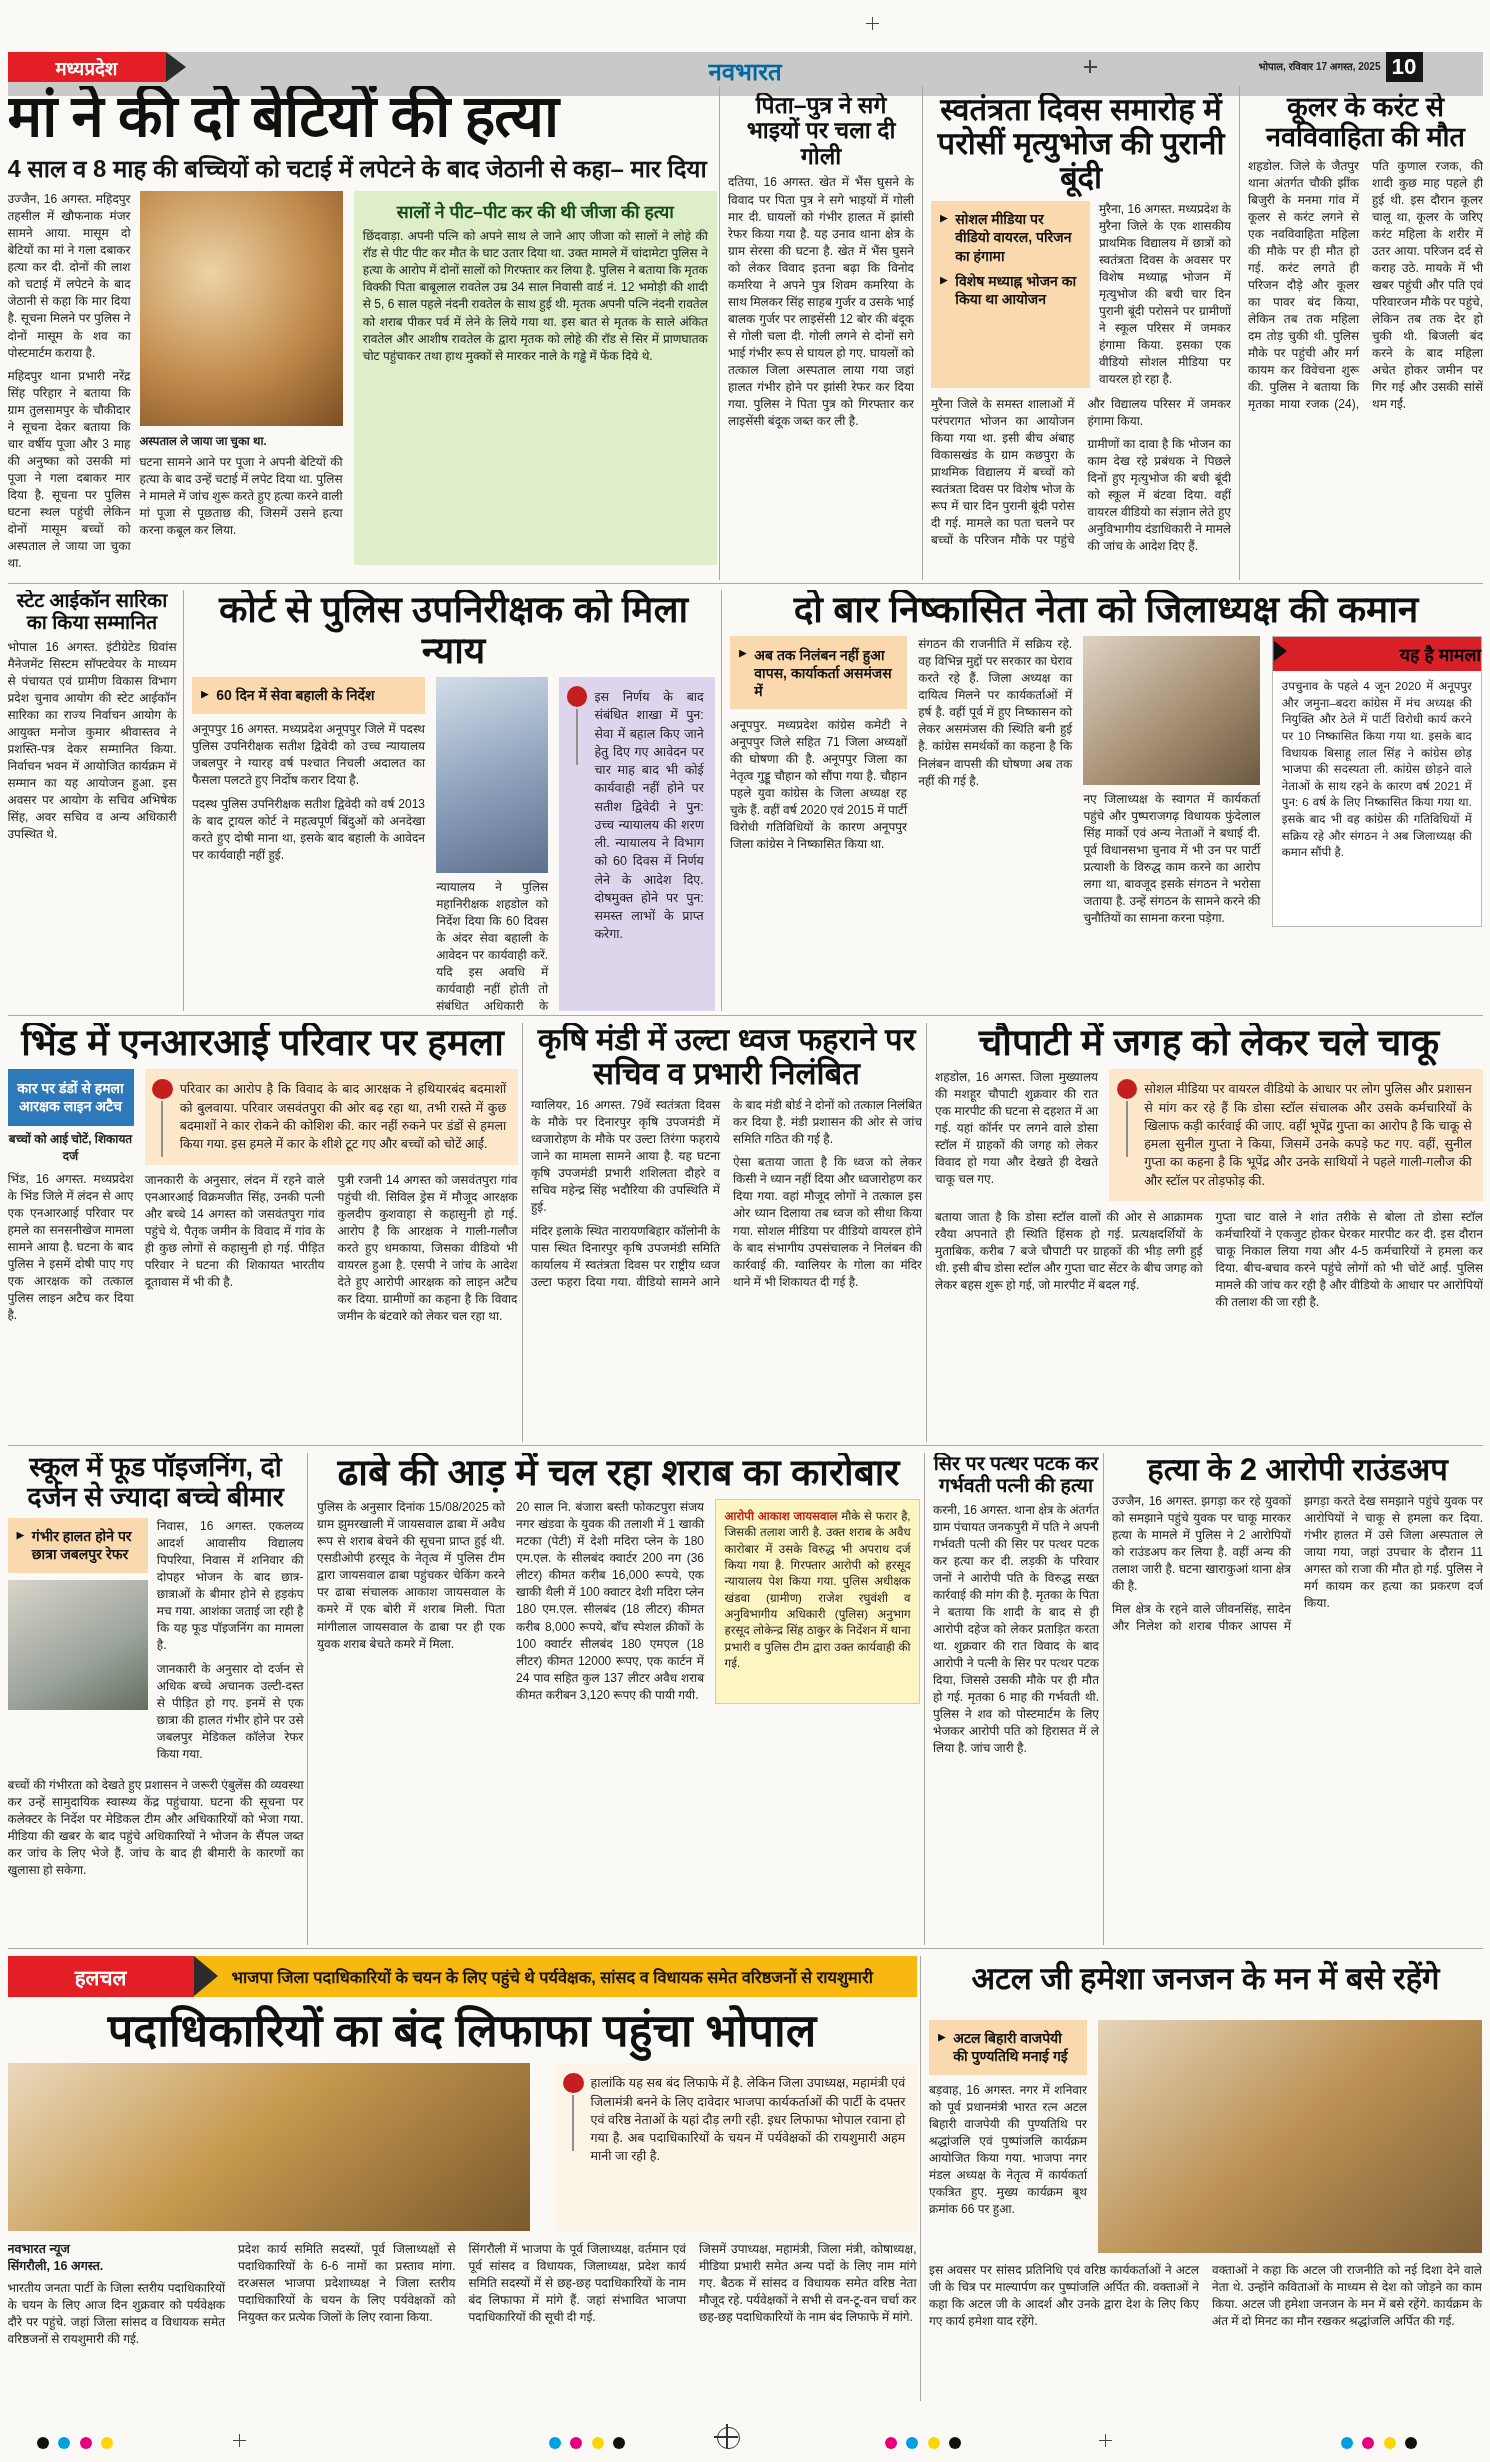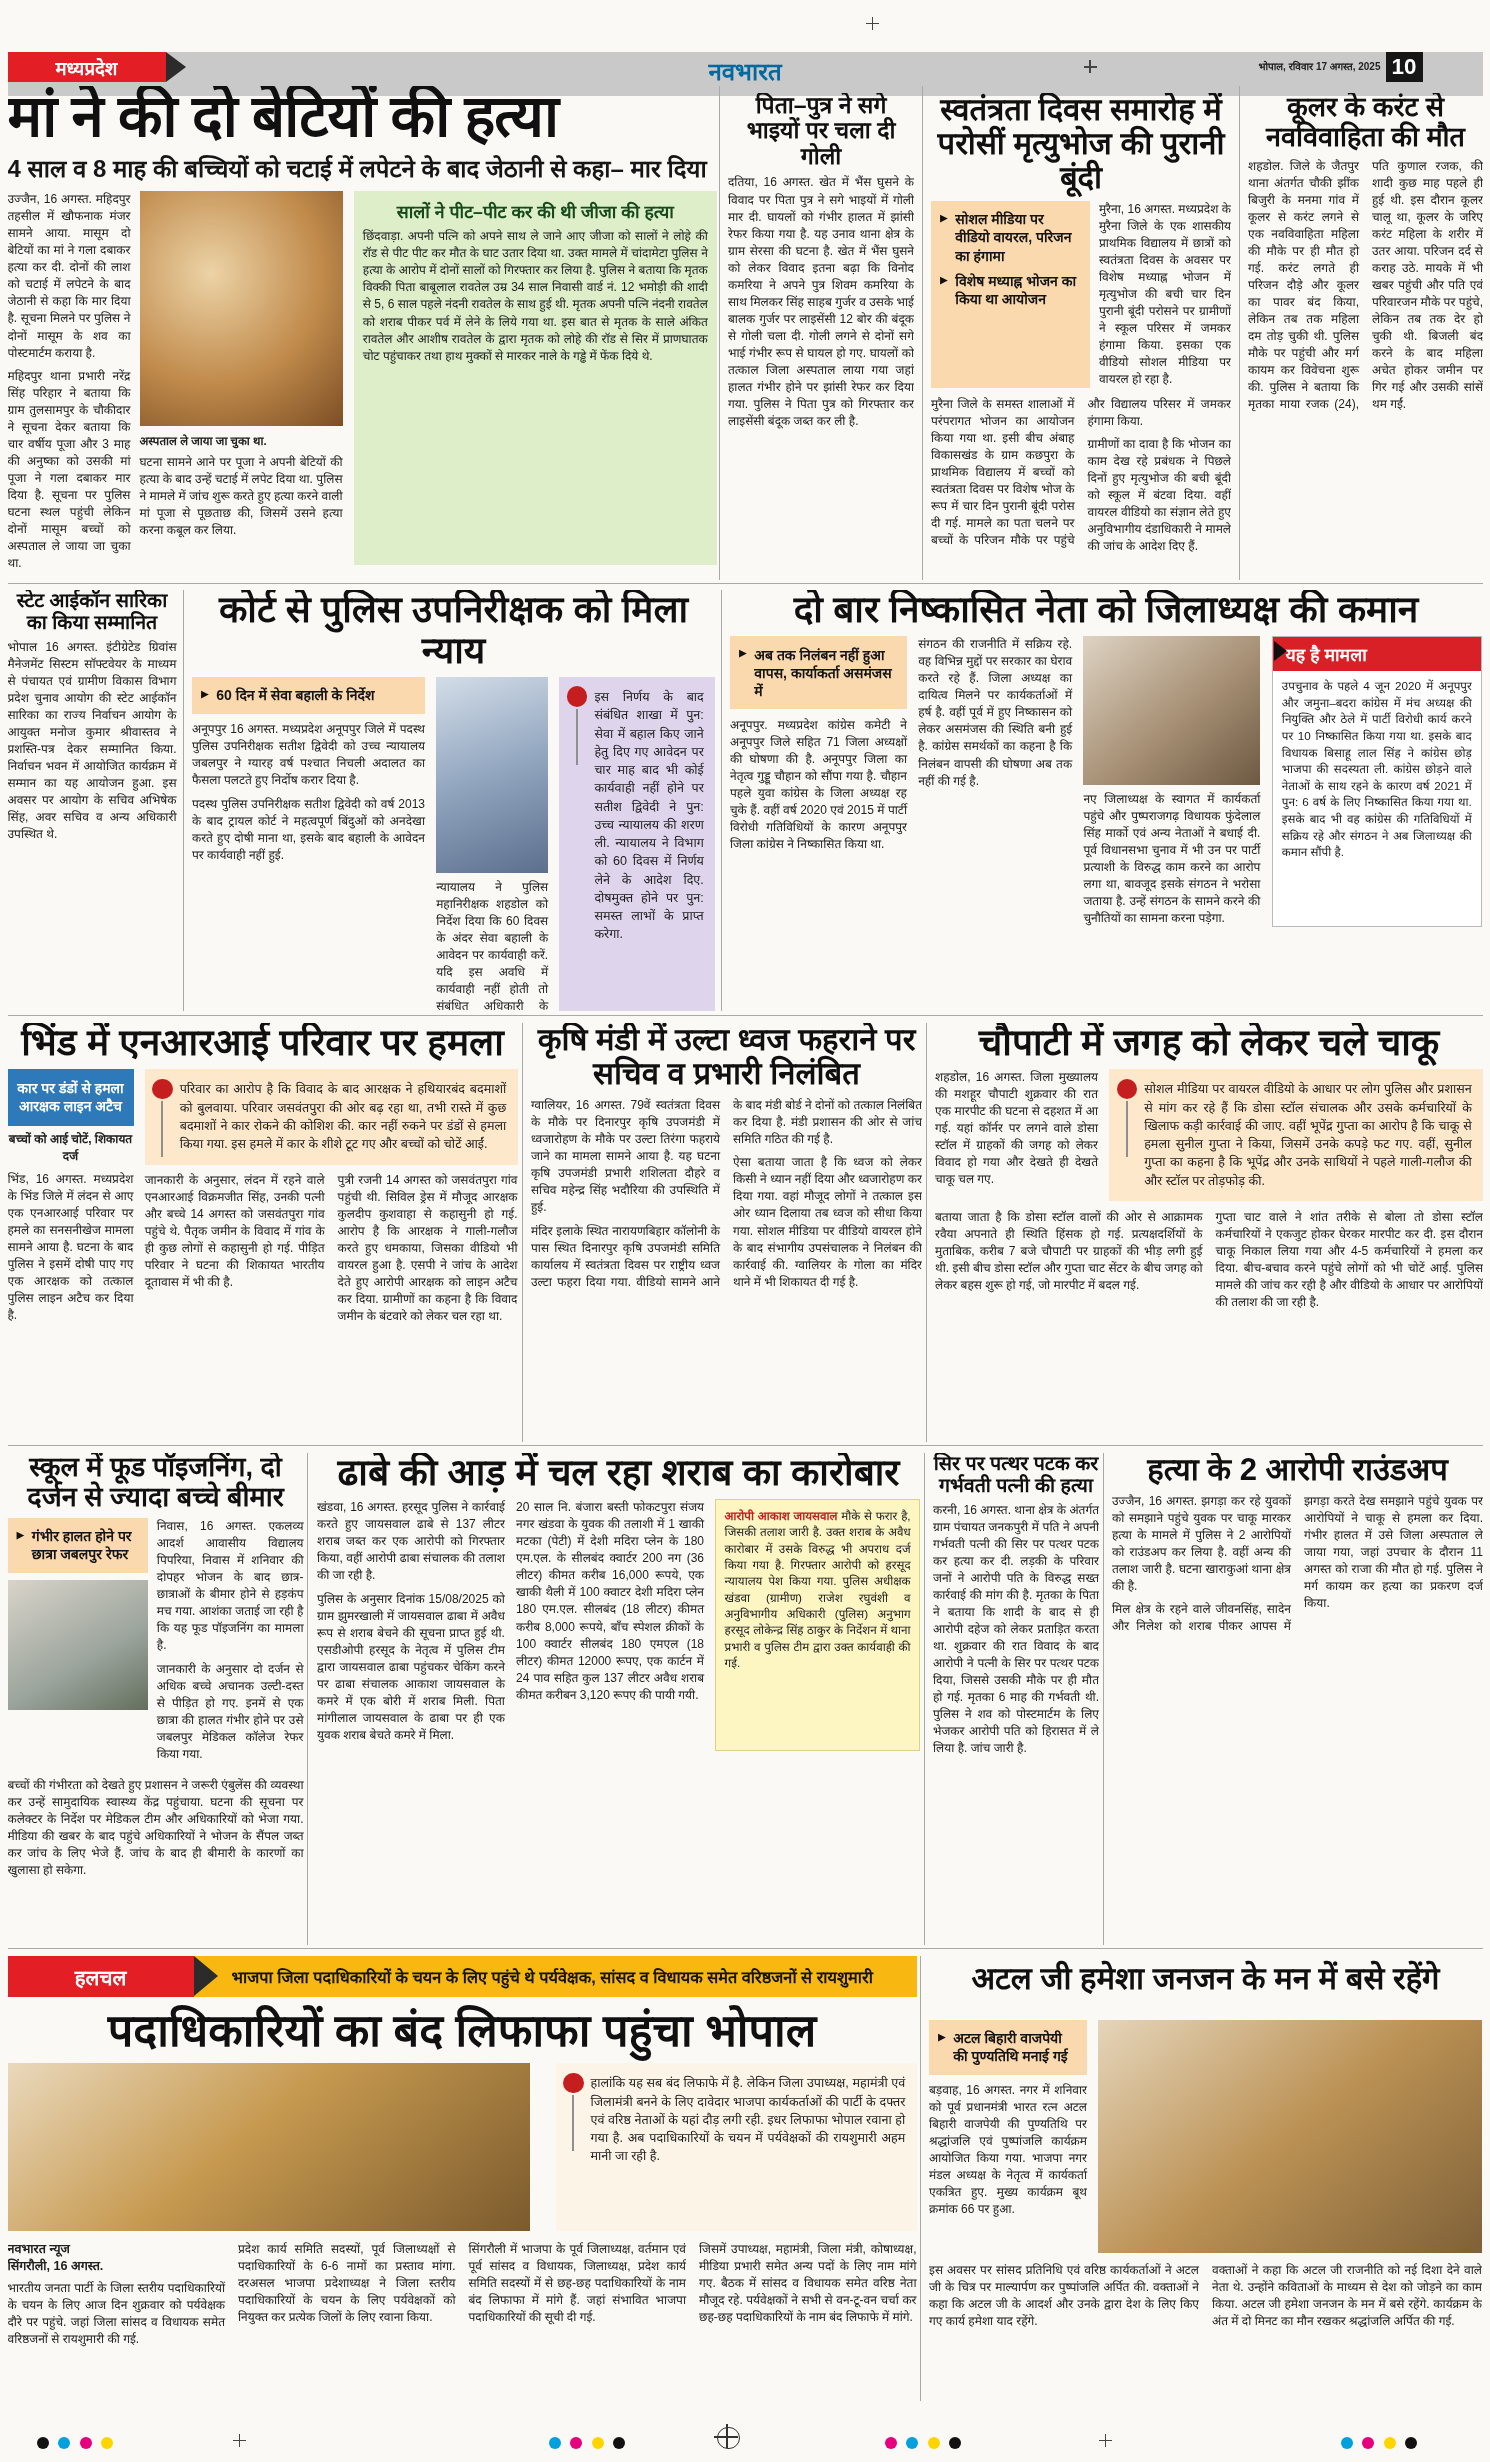--- a/index.html
+++ b/index.html
@@ -34,21 +34,21 @@
   .bbox .bi::before{content:"▶";position:absolute;left:0;top:1.9px;font-size:9.3px;color:#111;}
   .qbox{position:relative;background:#fde8cb;padding:11.2px 11.2px 11.2px 35px;font-size:12.6px;font-weight:500;line-height:1.45;text-align:justify;}
   .qbox.purple{background:#ded5ec;}
   .qbox.white{background:#fdf4e8;}
   .qmark{position:absolute;left:7.5px;top:9.3px;width:20.5px;height:20.5px;border-radius:50%;background:#c41e1e;}
   .qmark::after{content:"";position:absolute;left:9.3px;top:22.4px;width:1.9px;height:56px;background:#8f8f8f;}
   .greenbox{background:#ddeec9;padding:7.5px 9.3px;}
   .greenbox h4{margin:0 0 5.6px 0;text-align:center;font-size:17.7px;color:#164a1d;}
   .bluebox{background:#2e79b9;color:#fff;font-weight:bold;font-size:14px;text-align:center;padding:9.3px 5.6px;line-height:1.35;}
   .casebox{border:0.9px solid #b9b9b9;background:#fff;}
-  .casebox .ch{position:relative;background:#d92027;color:#ffffff;font-weight:bold;font-size:17.7px;text-align:left;padding:4.7px 0 4.7px 13px;}
+  .casebox .ch{position:relative;background:#d92027;color:#000000;font-weight:bold;font-size:17.7px;text-align:right;padding:4.7px 0 4.7px 13px;}
   .casebox .ch::before{content:"";position:absolute;left:1.9px;top:3.7px;border-top:10.2px solid transparent;border-bottom:10.2px solid transparent;border-left:13px solid #101010;}
   .casebox .cb{padding:7.5px 9.3px;font-size:11.7px;line-height:1.42;text-align:justify;}
   .ylbox{background:#fdf5c2;border:0.9px solid #ddd08a;padding:7.5px 8.4px;font-size:11.7px;line-height:1.4;text-align:justify;}
   .ylbox .lead{color:#c41e1e;font-weight:bold;}
   .photo{position:relative;background:#c9bfae;}
   .photo.children{background:radial-gradient(circle at 35% 35%,#ecd3a6,#c08a4b 55%,#7c4e24);}
   .photo.court{background:linear-gradient(160deg,#d3dde8,#91a5bf 50%,#5c6f8d);}
   .photo.leaders{background:linear-gradient(140deg,#ded3c3,#a68f74 55%,#6d5942);}
   .photo.school{background:linear-gradient(150deg,#d9d4ca,#9ba49c 60%,#646e5d);}
   .photo.bjp{background:linear-gradient(140deg,#ead9bd,#c6994f 45%,#7b5a2d);}
@@ -255,21 +255,20 @@
       </div>
     </div>
     <div class="bt" style="margin-top:7.5px">बच्चों की गंभीरता को देखते हुए प्रशासन ने जरूरी एंबुलेंस की व्यवस्था कर उन्हें सामुदायिक स्वास्थ्य केंद्र पहुंचाया. घटना की सूचना पर कलेक्टर के निर्देश पर मेडिकल टीम और अधिकारियों को भेजा गया. मीडिया की खबर के बाद पहुंचे अधिकारियों ने भोजन के सैंपल जब्त कर जांच के लिए भेजे हैं. जांच के बाद ही बीमारी के कारणों का खुलासा हो सकेगा.</div>
   </div>
 
   <div class="vline" style="left:307px;top:1453px;height:492px"></div>
   <div class="art" style="left:317px;top:1453px;width:603px;height:492px">
     <h2 class="hl hl-40">ढाबे की आड़ में चल रहा शराब का कारोबार</h2>
     <div style="display:flex;gap:11.2px;margin-top:5.6px;">
       <div class="bt" style="flex:1">
-        <p>खंडवा, 16 अगस्त. हरसूद पुलिस ने कार्रवाई करते हुए जायसवाल ढाबे से 137 लीटर शराब जब्त कर एक आरोपी को गिरफ्तार किया, वहीं आरोपी ढाबा संचालक की तलाश की जा रही है.</p>
         <p>पुलिस के अनुसार दिनांक 15/08/2025 को ग्राम झुमरखाली में जायसवाल ढाबा में अवैध रूप से शराब बेचने की सूचना प्राप्त हुई थी. एसडीओपी हरसूद के नेतृत्व में पुलिस टीम द्वारा जायसवाल ढाबा पहुंचकर चेकिंग करने पर ढाबा संचालक आकाश जायसवाल के कमरे में एक बोरी में शराब मिली. पिता मांगीलाल जायसवाल के ढाबा पर ही एक युवक शराब बेचते कमरे में मिला.</p>
       </div>
       <div class="bt" style="flex:1">20 साल नि. बंजारा बस्ती फोकटपुरा संजय नगर खंडवा के युवक की तलाशी में 1 खाकी मटका (पेटी) में देशी मदिरा प्लेन के 180 एम.एल. के सीलबंद क्वार्टर 200 नग (36 लीटर) कीमत करीब 16,000 रूपये, एक खाकी थैली में 100 क्वाटर देशी मदिरा प्लेन 180 एम.एल. सीलबंद (18 लीटर) कीमत करीब 8,000 रूपये, बॉंच स्पेशल क्रीकों के 100 क्वार्टर सीलबंद 180 एमएल (18 लीटर) कीमत 12000 रूपए, एक कार्टन में 24 पाव सहित कुल 137 लीटर अवैध शराब कीमत करीबन 3,120 रूपए की पायी गयी.</div>
       <div class="ylbox" style="width:186px;flex:none">
         <span class="lead">आरोपी आकाश जायसवाल</span><span> मौके से फरार है, जिसकी तलाश जारी है. उक्त शराब के अवैध कारोबार में उसके विरुद्ध भी अपराध दर्ज किया गया है. गिरफ्तार आरोपी को हरसूद न्यायालय पेश किया गया. पुलिस अधीक्षक खंडवा (ग्रामीण) राजेश रघुवंशी व अनुविभागीय अधिकारी (पुलिस) अनुभाग हरसूद लोकेन्द्र सिंह ठाकुर के निर्देशन में थाना प्रभारी व पुलिस टीम द्वारा उक्त कार्यवाही की गई.</span>
       </div>
     </div>
   </div>
 
   <div class="vline" style="left:924px;top:1453px;height:492px"></div>

